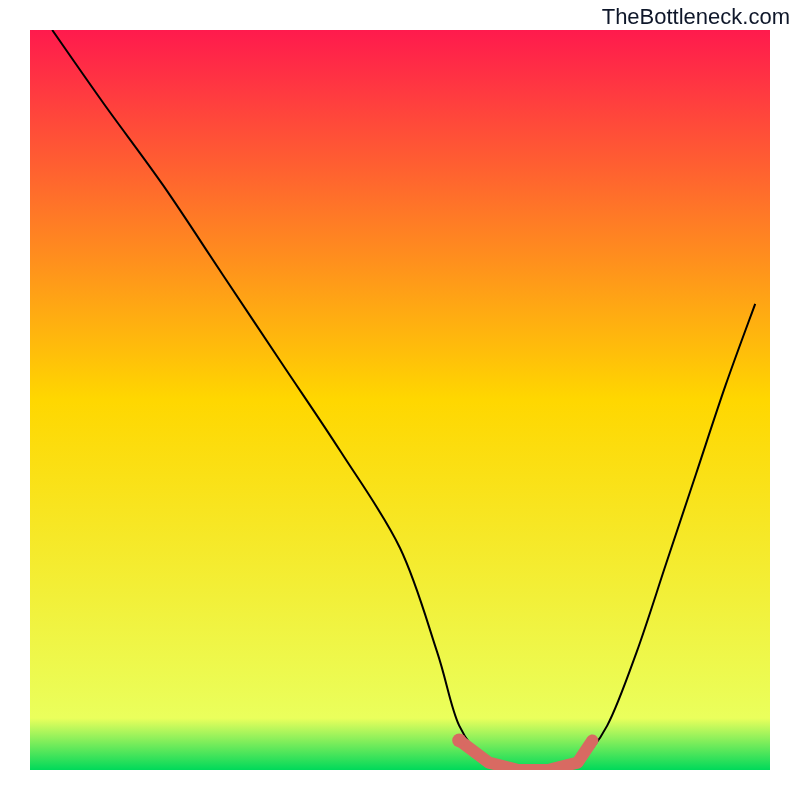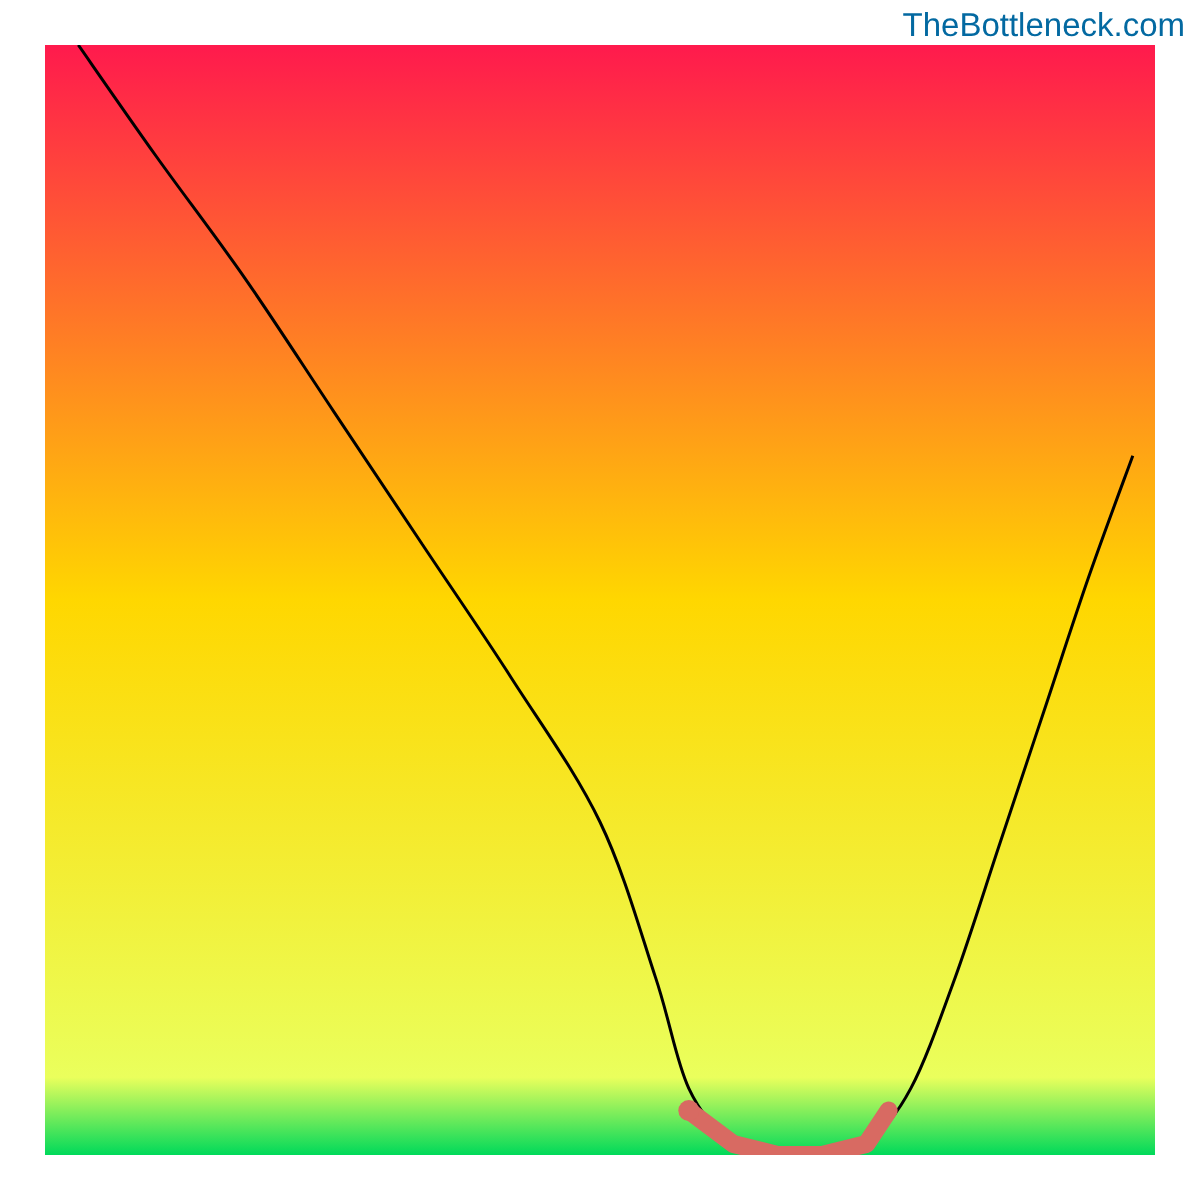--- a/index.html
+++ b/index.html
@@ -8,21 +8,21 @@
     background: #ffffff;
     width: 800px;
     height: 800px;
     position: relative;
     font-family: Arial, sans-serif;
   }
   .watermark {
     position: absolute;
     top: 4px;
     right: 10px;
-    color: #0369a1;
+    color: #0f172a;
     font-size: 22px;
     z-index: 10;
   }
   .chart-frame {
     position: absolute;
     top: 30px;
     left: 30px;
     width: 740px;
     height: 740px;
     background: #000;

